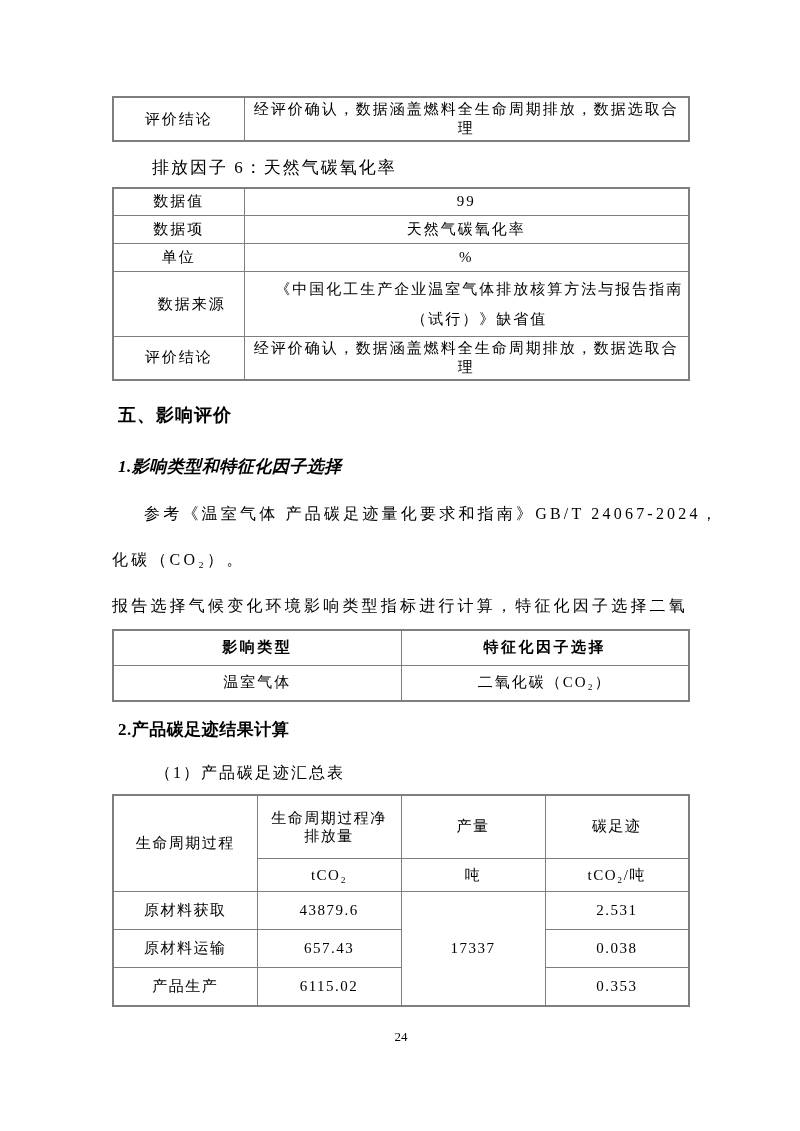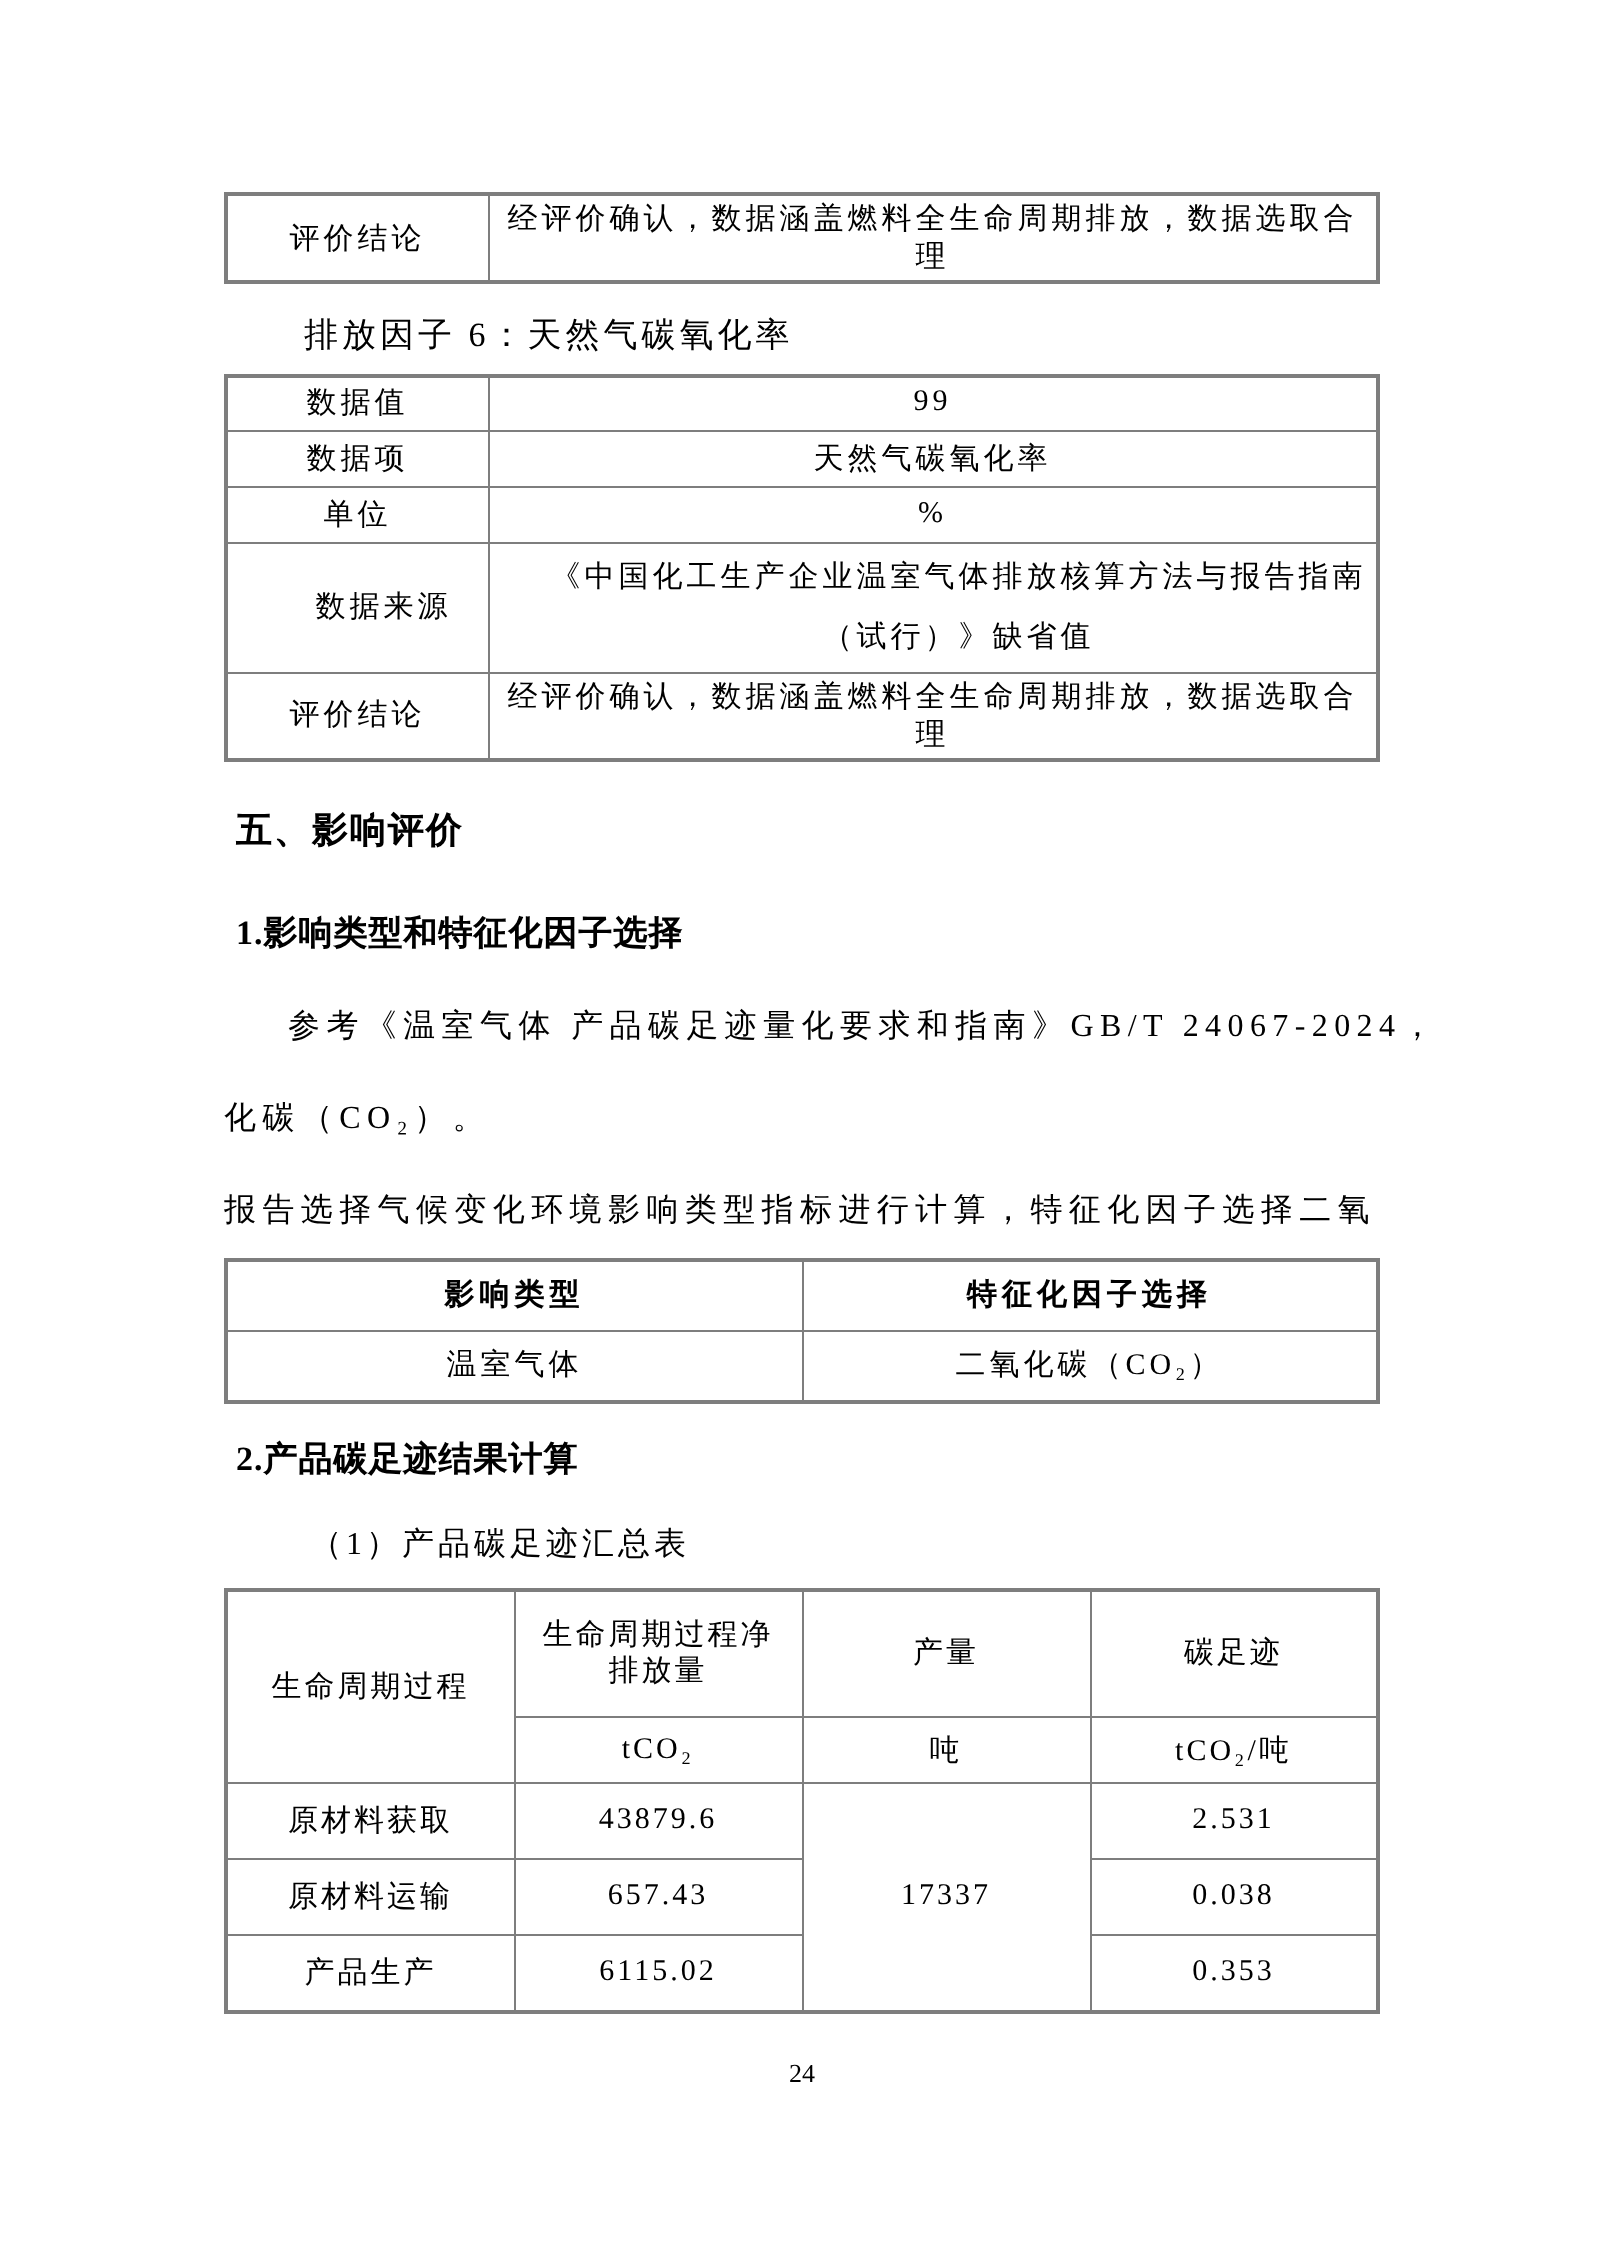--- a/index.html
+++ b/index.html
@@ -35,21 +35,21 @@
 
   .t4 { margin-top:10px; }
   .t4 td { letter-spacing:1.5px; }
   .t4 tr.hdr1 td { height:64px; }
   .t4 tr.hdr2 td { height:33px;margin-left:48px; }
   .t4 tr.dat td { height:38px; }
   .prewrap { white-space:pre-line; line-height:18px; }
 
   .h-factor  { font-size:17px; line-height:22px; margin-top:15px; padding-left:40px; letter-spacing:2px; }
   .h-section { font-size:18px; font-weight:bold; line-height:24px; margin-top:22px; padding-left:6px; letter-spacing:1px; }
-  .h-sub     { font-size:17px; font-weight:bold; line-height:24px; margin-top:28px; padding-left:6px; letter-spacing:0.5px; }
+  .h-sub     { font-size:17px; font-weight:bold; line-height:24px; margin-top:28px; padding-left:6px; letter-spacing:0.5px;font-style:italic; }
   .h-sub2    { font-size:17px; font-weight:bold; line-height:24px; margin-top:16px; padding-left:6px; letter-spacing:0.5px; }
   .caption   { font-size:16px; line-height:22px; margin-top:20px; padding-left:43px; letter-spacing:2px; }
 
   .para { margin-top:12px; }
   .para .line { display:block; white-space:nowrap; font-size:16px; line-height:46px; letter-spacing:3.2px;font-family:Liberation Serif, serif; }
   .para .line.first { text-indent:2em; }
 
   .page-num { text-align:center; font-size:13px; margin-top:22px; letter-spacing:0; }
 </style>
 </head>

